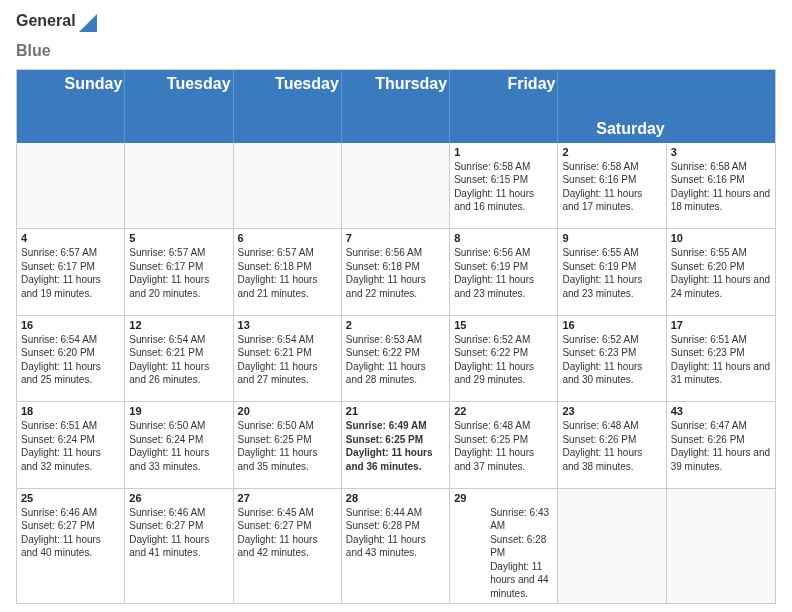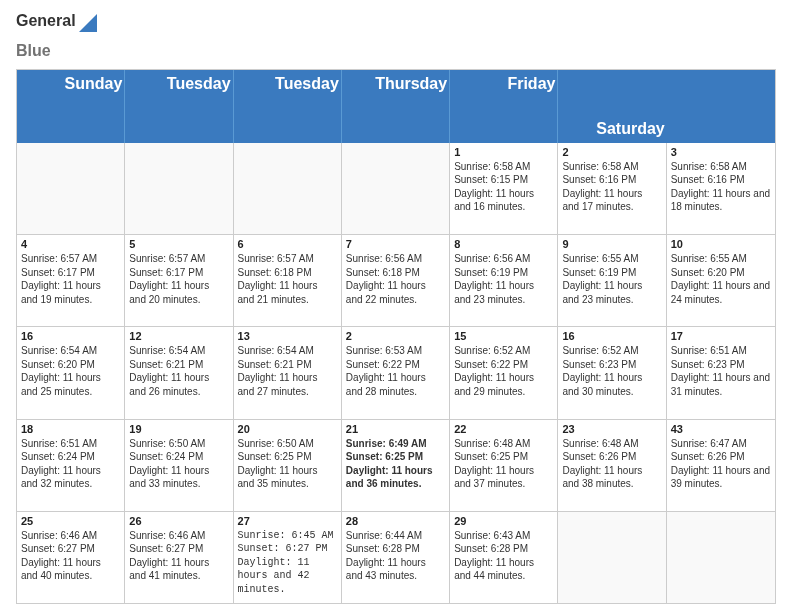--- a/index.html
+++ b/index.html
@@ -291,33 +291,33 @@
 Daylight: 11 hours and 40 minutes.</div>
           </div>
           <div class="cal-cell">
             <div class="day-num">26</div>
             <div class="cell-info" style="white-space: pre-line;">Sunrise: 6:46 AM
 Sunset: 6:27 PM
 Daylight: 11 hours and 41 minutes.</div>
           </div>
           <div class="cal-cell">
             <div class="day-num">27</div>
-            <div class="cell-info" style="white-space: pre-line; font-family: Liberation Mono, monospace;">Sunrise: 6:45 AM
+            <div class="cell-info" style="white-space: pre-line;">Sunrise: 6:45 AM
 Sunset: 6:27 PM
 Daylight: 11 hours and 42 minutes.</div>
           </div>
           <div class="cal-cell">
             <div class="day-num">28</div>
             <div class="cell-info" style="white-space: pre-line;">Sunrise: 6:44 AM
 Sunset: 6:28 PM
 Daylight: 11 hours and 43 minutes.</div>
           </div>
           <div class="cal-cell">
             <div class="day-num">29</div>
-            <div class="cell-info" style="white-space: pre-line;">Sunrise: 6:43 AM
+            <div class="cell-info" style="white-space: pre-line; margin-left: 36px;">Sunrise: 6:43 AM
 Sunset: 6:28 PM
 Daylight: 11 hours and 44 minutes.</div>
           </div>
           <div class="cal-cell empty"></div>
           <div class="cal-cell empty"></div>
         </div>
       </div>
   </div>
 </div>
 

